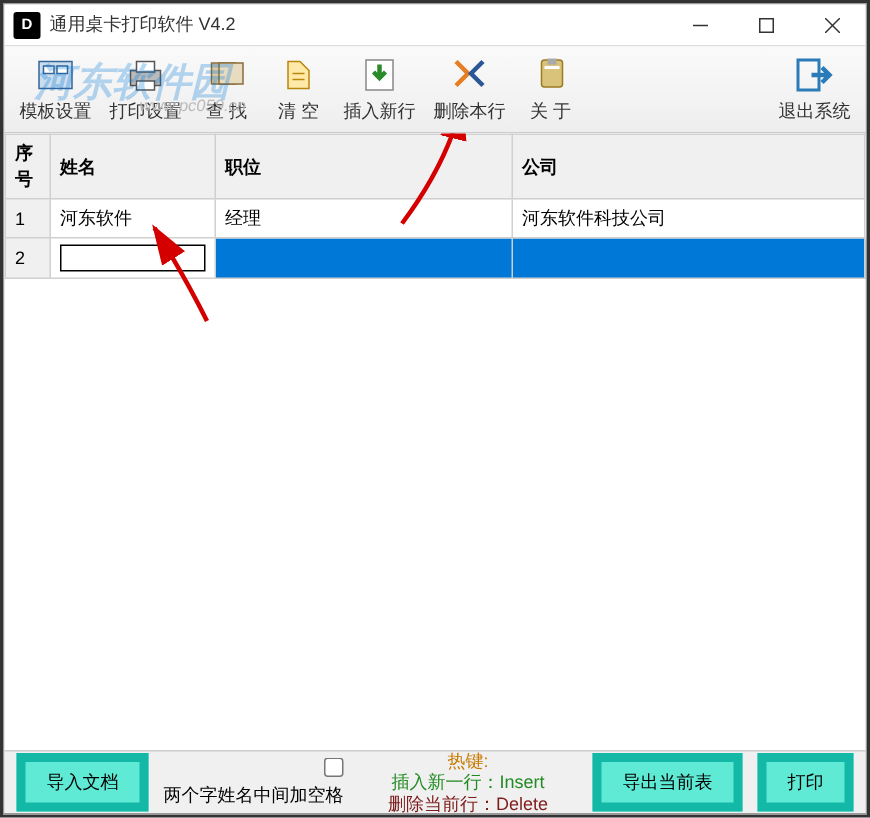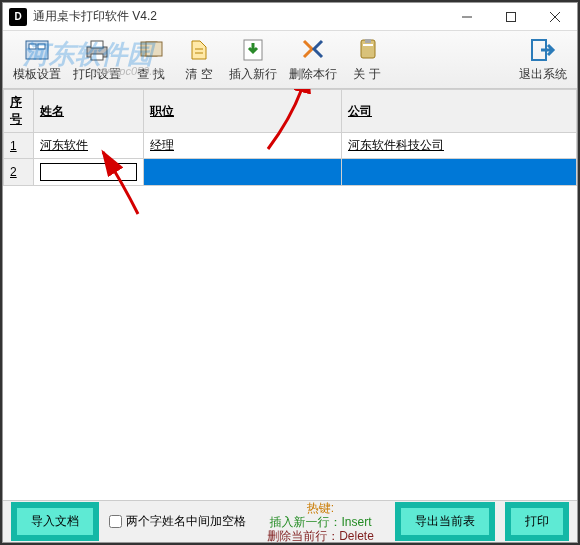--- a/index.html
+++ b/index.html
@@ -12,35 +12,35 @@
 .win-btn { width: 44px; height: 100%; display: flex; align-items: center; justify-content: center; color: #333; cursor: default; }
 .win-btn svg { width: 10px; height: 10px; }
 .toolbar { height: 58px; background: linear-gradient(#fafafa,#eee); display: flex; align-items: center; border-bottom: 1px solid #ccc; padding: 0 4px; position: relative; }
 .tb-btn { display: flex; flex-direction: column; align-items: center; justify-content: center; padding: 2px 6px; min-width: 48px; height: 54px; cursor: default; }
 .tb-icon { width: 28px; height: 28px; display: flex; align-items: center; justify-content: center; margin-bottom: 2px; }
 .tb-label { font-size: 12px; color: #333; }
 .tb-spacer { flex: 1; }
 .watermark { position: absolute; left: 20px; top: 6px; font-size: 26px; font-weight: bold; color: rgba(0,120,215,0.28); pointer-events: none; white-space: nowrap; z-index: 5; font-style: italic; }
 .watermark2 { position: absolute; left: 90px; top: 34px; font-size: 11px; color: rgba(180,180,180,0.9); pointer-events: none; z-index: 5; font-style: italic; }
 .grid-area { flex: 1; background: #fff; overflow: hidden; position: relative; }
-table { border-collapse: collapse; width: 100%; table-layout: fixed; text-decoration: underline; }
+table { border-collapse: collapse; width: 100%; table-layout: fixed; }
 th { background: #f0f0f0; border: 1px solid #d0d0d0; text-align: left; padding: 4px 6px; font-weight: bold; height: 24px; }
 td { border: 1px solid #d0d0d0; padding: 4px 6px; height: 22px; background: #fff; }
 col.seq { width: 30px; }
 col.name { width: 110px; }
 col.pos { width: 198px; }
 td.seqcell { background: #f0f0f0; text-align: left; }
 tr.selected td { background: #0078d7; color: #fff; }
 tr.selected td.seqcell { background: #f0f0f0; color: #000; }
 tr.selected td.editing { background: #fff; color: #000; }
 .cell-input { width: 100%; height: 18px; border: 1px solid #000; outline: none; padding: 0 2px; font-size: 12px; }
 .arrow { position: absolute; pointer-events: none; z-index: 10; }
 .footer { height: 42px; background: #f0f0f0; border-top: 1px solid #ccc; display: flex; align-items: center; padding: 0 8px; gap: 10px; }
 .btn { background: #5eead4; border: 6px solid #14b8a6; padding: 5px 14px; font-size: 12px; cursor: default; }
-.chk { display: flex; align-items: center; gap: 4px; }
+.chk { display: flex; align-items: flex-end; gap: 4px; flex-direction: column; }
 .chk input { width: 13px; height: 13px; }
 .hotkeys { flex: 1; text-align: center; font-size: 11px; line-height: 14px; }
 .hk-title { color: #c97a00; }
 .hk-insert { color: #228B22; }
 .hk-delete { color: #7f1d1d; }
 </style>
 </head>
 <body>
 
 <div class="window">

